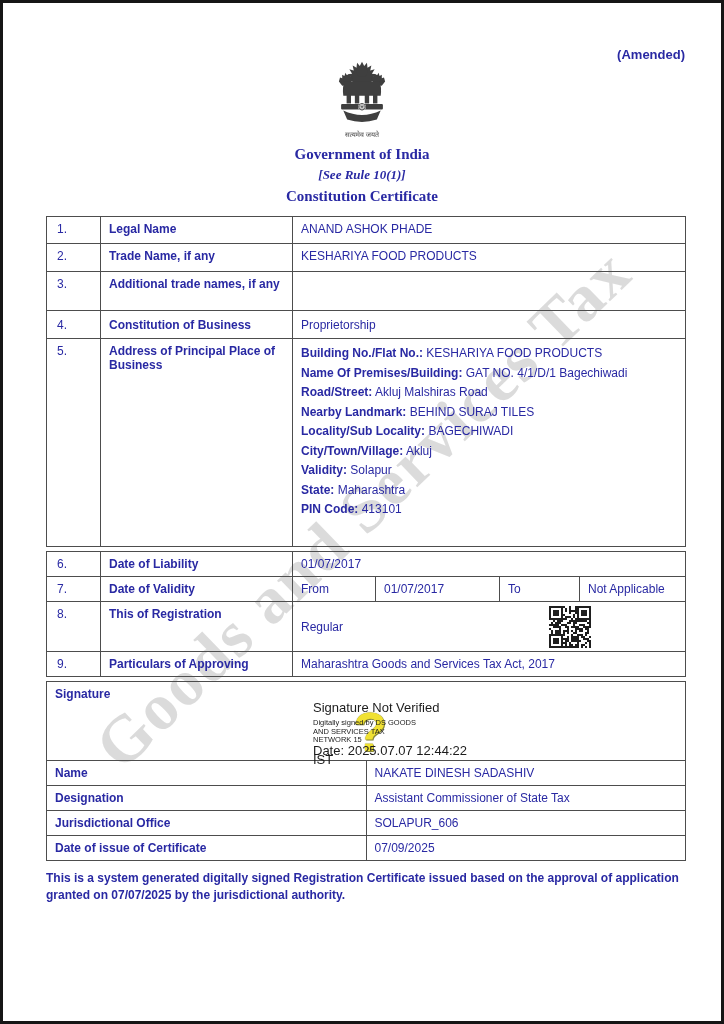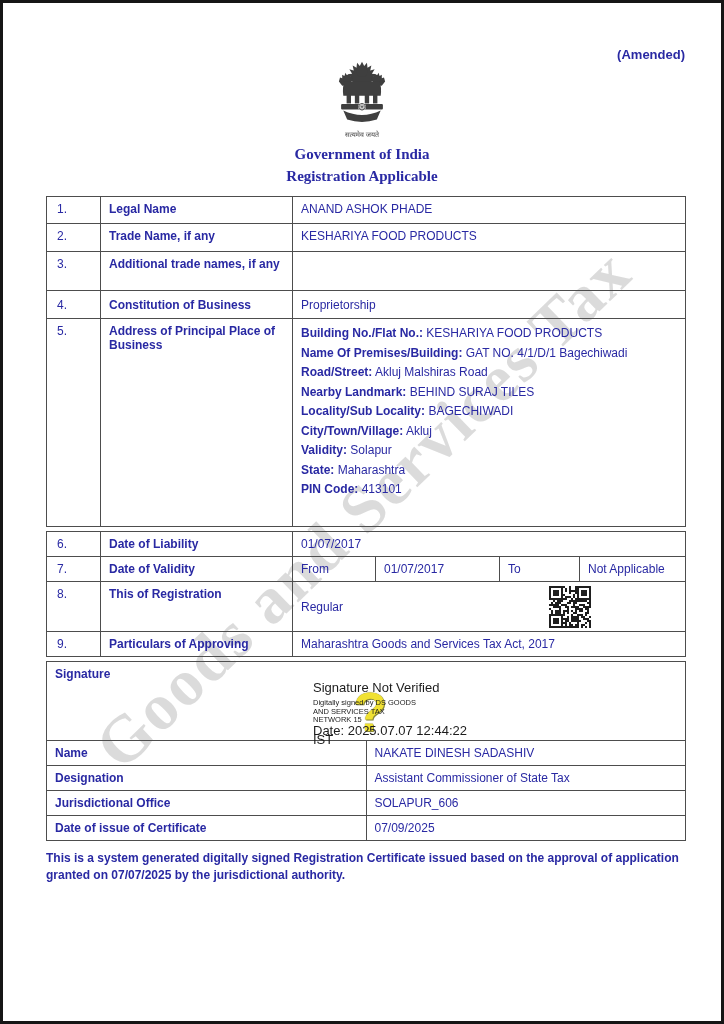--- a/index.html
+++ b/index.html
@@ -102,21 +102,22 @@
           <circle cx="60" cy="84" r="7" fill="#ffffff"></circle>
           <circle cx="60" cy="84" r="6" fill="none" stroke="#3f3f3f" stroke-width="1.6"></circle>
           <path d="M60 78 v12 M54 84 h12 M56 80 l8 8 M64 80 l-8 8" stroke="#3f3f3f" stroke-width="1" fill="none"></path>
 
           <path d="M26 91 q34 16 68 0 l-7 16 q-27 9 -54 0z"></path>
         </g>
       </svg>
       <div class="emblem-caption">सत्यमेव जयते</div>
     </div>
     <div class="h-line">Government of India</div>
-    <div class="h-line">Registration Applicable</div>
+    <div class="h-rule">[See Rule 10(1)]</div>
+    <div class="h-line">Constitution Certificate</div>
   </div>
 
 
   <table class="t1">
     <tbody>
         <tr class="r1">
       <td class="num">1.</td>
       <td class="lbl">Legal Name</td>
       <td class="val">ANAND ASHOK PHADE</td>
     </tr>

